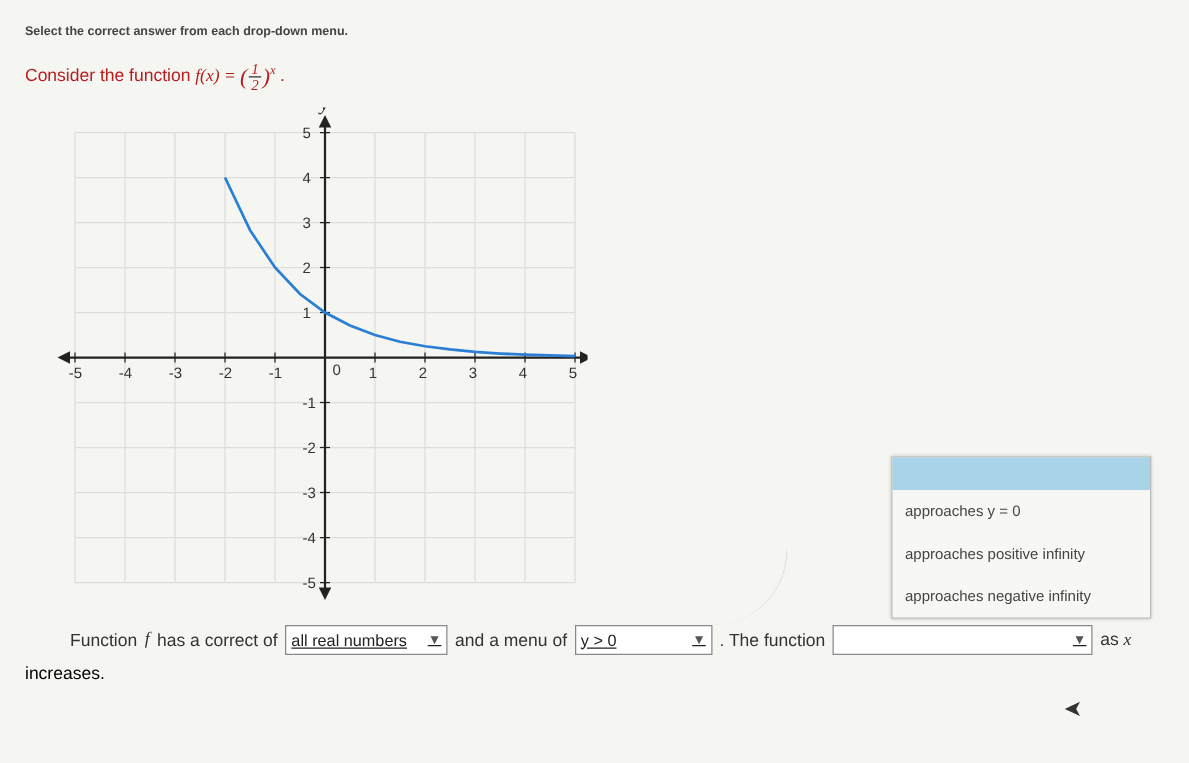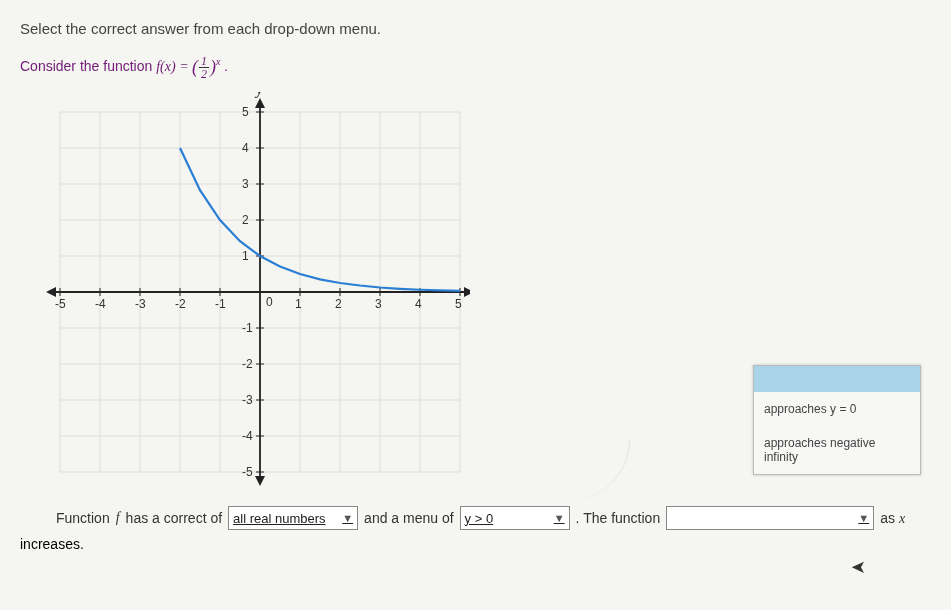--- a/index.html
+++ b/index.html
@@ -5,22 +5,22 @@
     * { box-sizing: border-box; margin: 0; padding: 0; }
     body {
       font-family: Arial, sans-serif;
       background: #f5f5f2;
       padding: 20px;
       width: 951px;
       height: 610px;
       color: #333;
       position: relative;
     }
-    .instruction { font-size: 15px; color: #444; margin-bottom: 18px; }
-    .consider { font-size: 14px; color: #701a75; margin-bottom: 12px; }
+    .instruction { font-size: 10px; color: #444; margin-bottom: 18px; font-weight: bold; }
+    .consider { font-size: 14px; color: #b91c1c; margin-bottom: 12px; }
     .consider .math { font-style: italic; font-family: 'Times New Roman', serif; }
     .fraction {
       display: inline-block;
       vertical-align: middle;
       text-align: center;
       font-size: 12px;
       line-height: 1;
       margin: 0 1px;
     }
     .fraction .num { display: block; border-bottom: 1px solid #333; padding: 0 2px; }
@@ -63,21 +63,21 @@
       gap: 8px;
       min-width: 80px;
       cursor: pointer;
     }
     .chev { font-size: 11px; color: #555; }
 
     .dropdown-panel {
       position: absolute;
       right: 30px;
       top: 365px;
-      width: 168px;
+      width: 208px;
       background: #f7f7f5;
       border: 1px solid #bbb;
       box-shadow: 0 0 3px rgba(0,0,0,0.2);
       font-size: 12px;
     }
     .dropdown-panel .opt {
       padding: 10px 10px;
       cursor: pointer;
       color: #444;
     }
@@ -228,16 +228,17 @@
   <span class="as-x">
     <span> as </span>
     <span style="font-style:italic;font-family:'Times New Roman',serif">x</span>
   </span>
 </div>
 <div style="font-size:14px;color:#000000;margin-top:6px">increases.</div>
 
 <div class="dropdown-panel">
   <div class="opt selected"> </div>
   <div class="opt">approaches y = 0</div>
+  <div class="opt">approaches positive infinity</div>
   <div class="opt">approaches negative infinity</div>
 </div>
 
 <div class="cursor-arrow">➤</div>
 
 </body></html>

